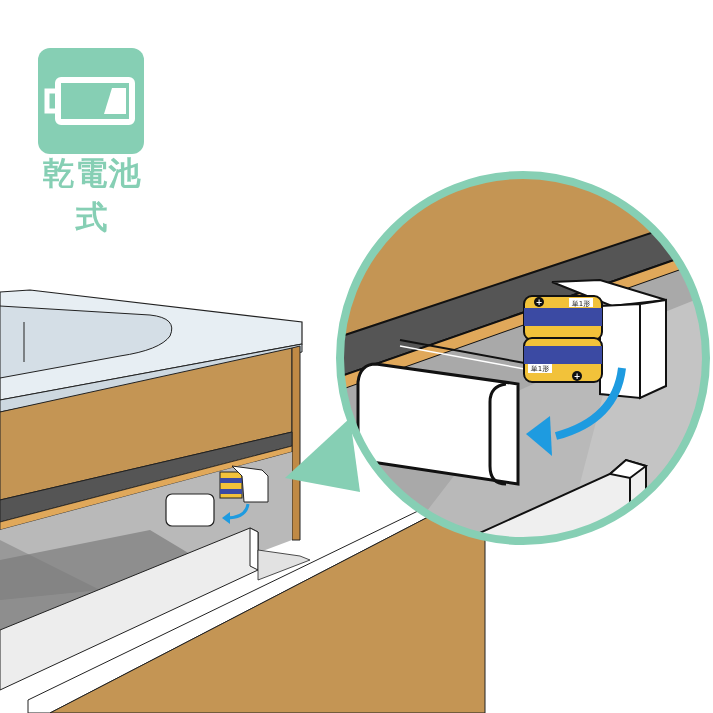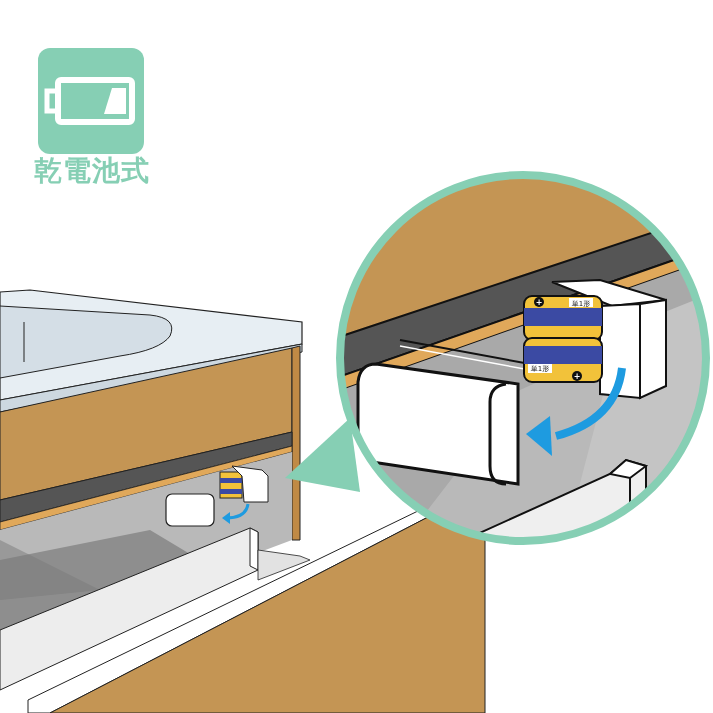--- a/index.html
+++ b/index.html
@@ -1,18 +1,18 @@
 <!DOCTYPE html>
 <html><head>
   <meta charset="utf-8">
   <style>
     html, body { margin: 0; padding: 0; background: #ffffff; }
     body { width: 713px; height: 713px; position: relative; overflow: hidden; font-family: "DejaVu Sans", sans-serif; }
     .badge { position: absolute; left: 38px; top: 48px; width: 106px; height: 106px; border-radius: 12px; background: var(--mint); }
-    .badge-label { position: absolute; left: 34px; top: 152px; width: 116px; text-align: center; font-size: 28px; font-weight: bold; color: var(--mint); letter-spacing: 1px; }
+    .badge-label { position: absolute; left: 34px; top: 152px; width: 116px; text-align: center; font-size: 32px; font-weight: bold; color: var(--mint); letter-spacing: 1px; }
     svg.scene { position: absolute; left: 0; top: 0; }
   </style>
 </head>
 <body>
 
 <style>:root { --mint: #86cfb4; }</style>
 
 <div class="badge">
   <svg width="106" height="106" viewBox="0 0 106 106">
     <rect x="20" y="32" width="74" height="42" rx="3" fill="none" stroke="#ffffff" stroke-width="6"></rect>

